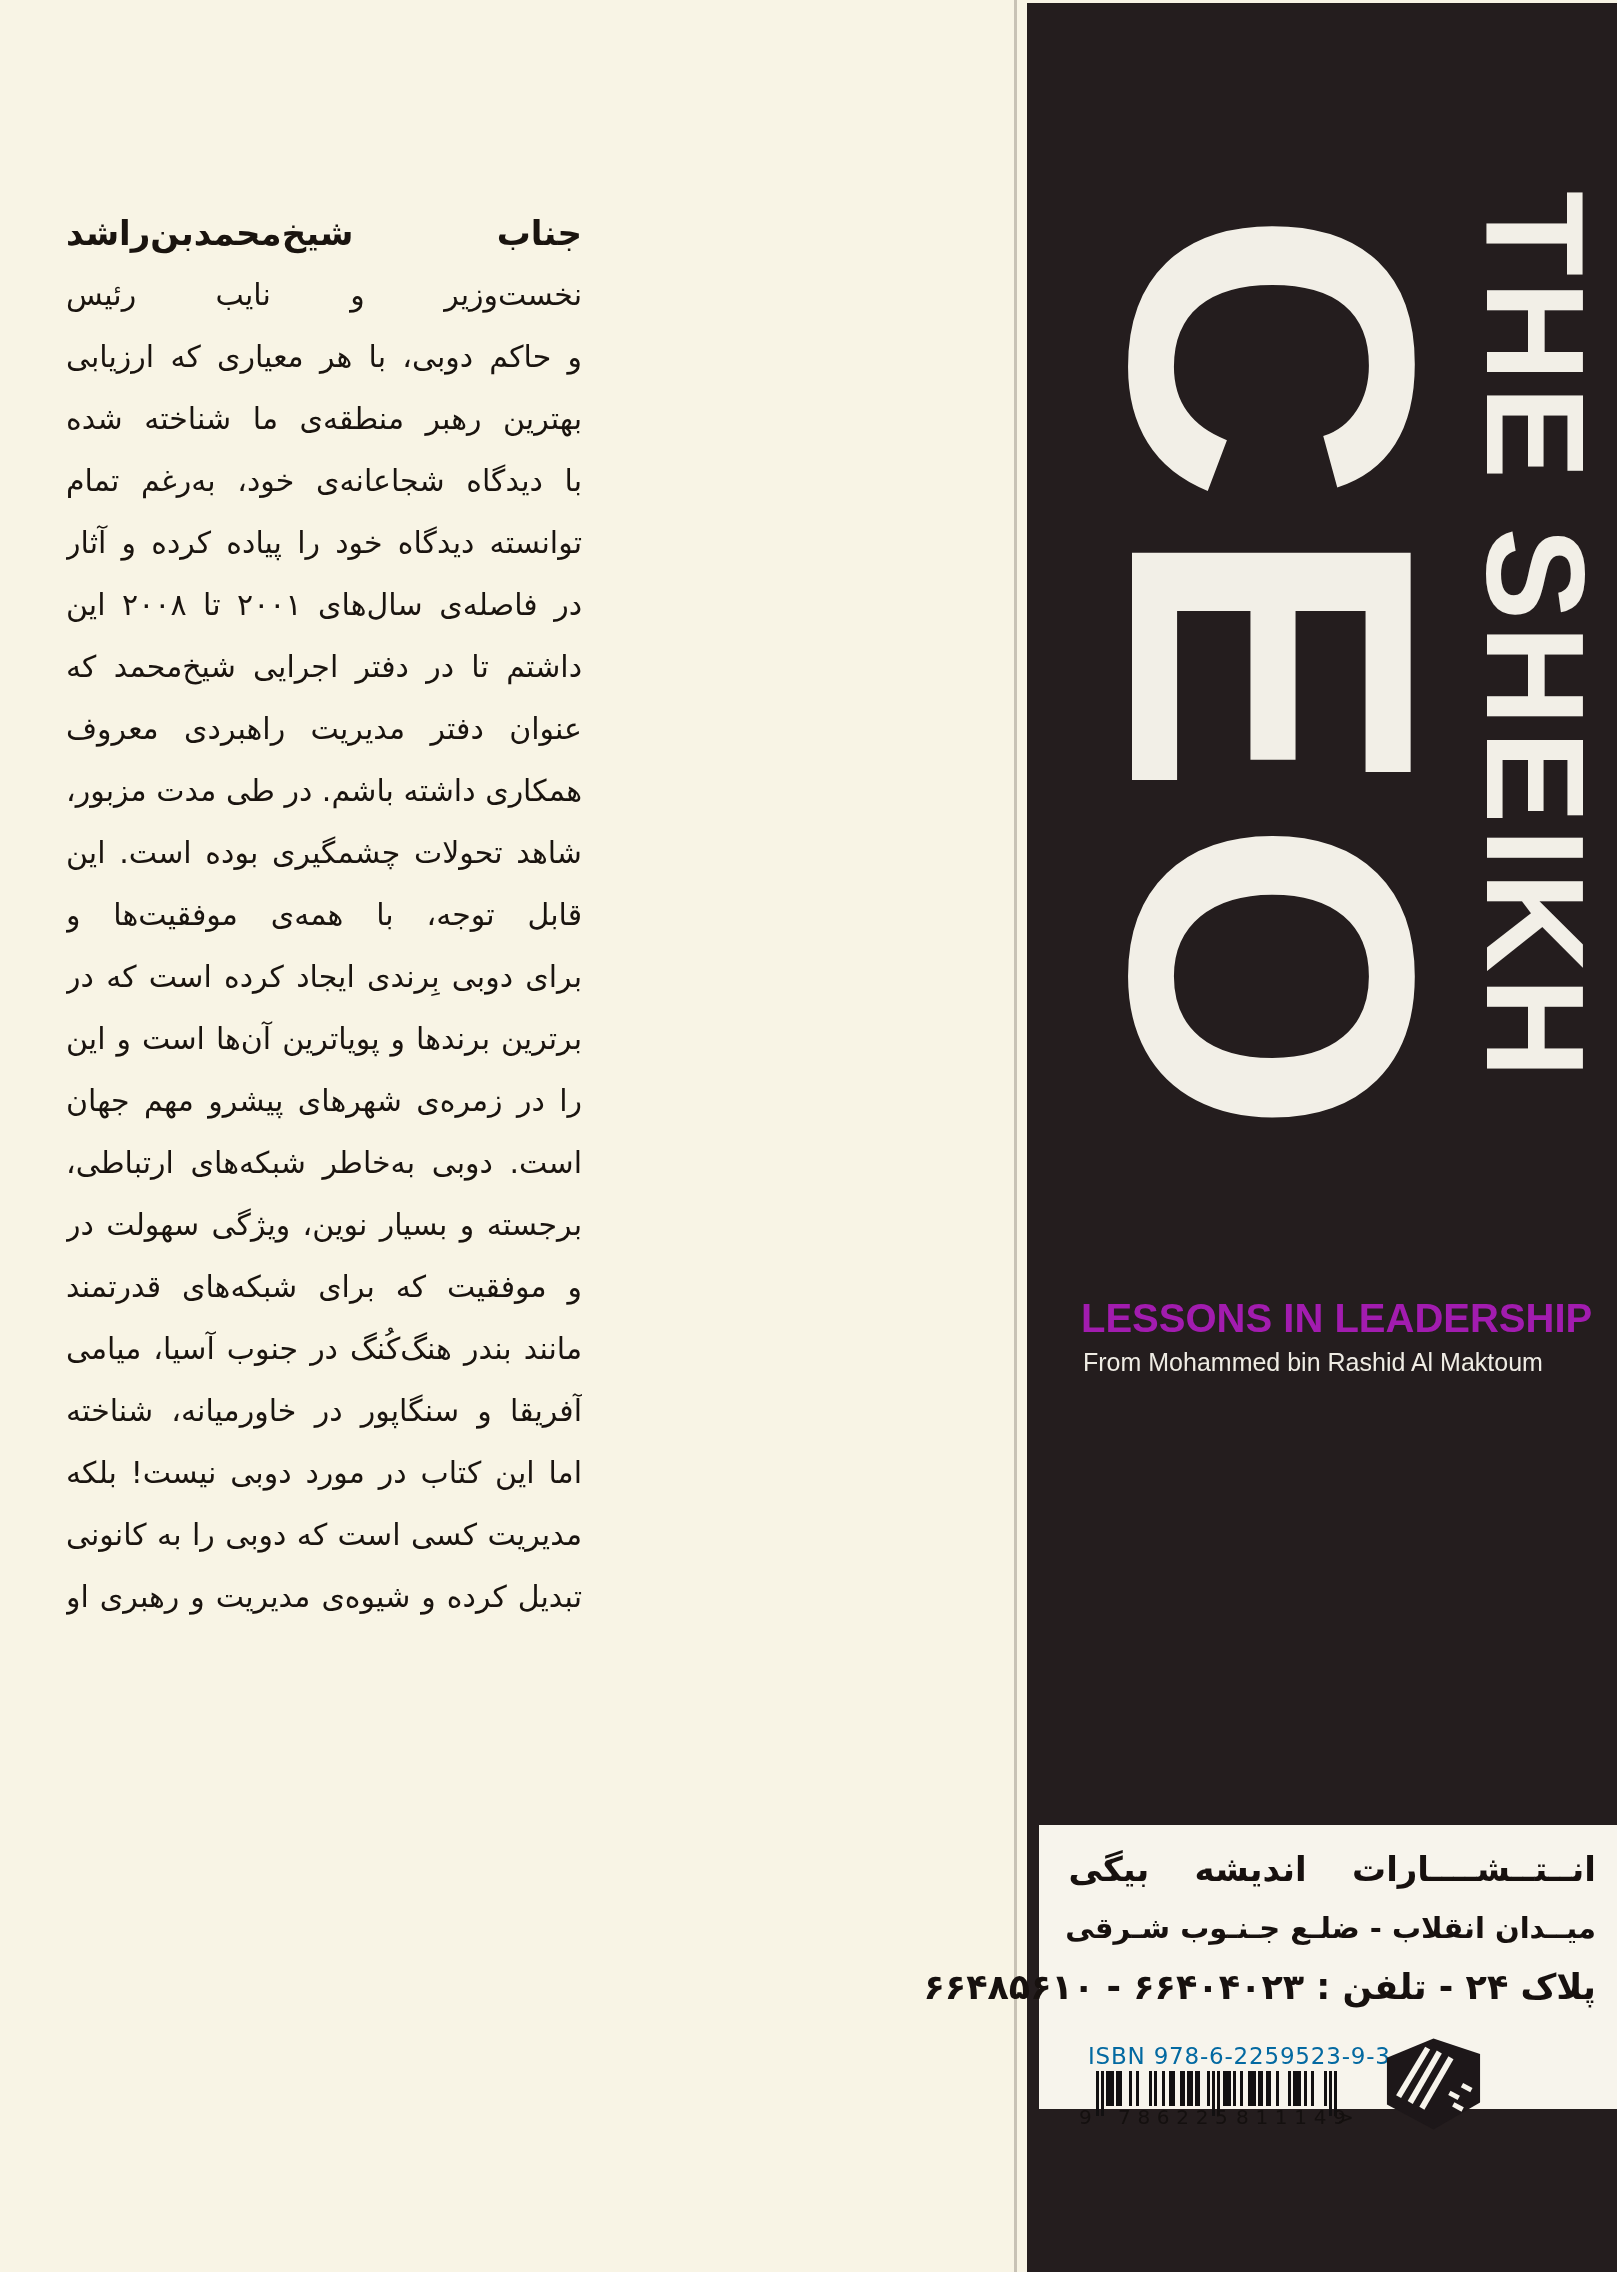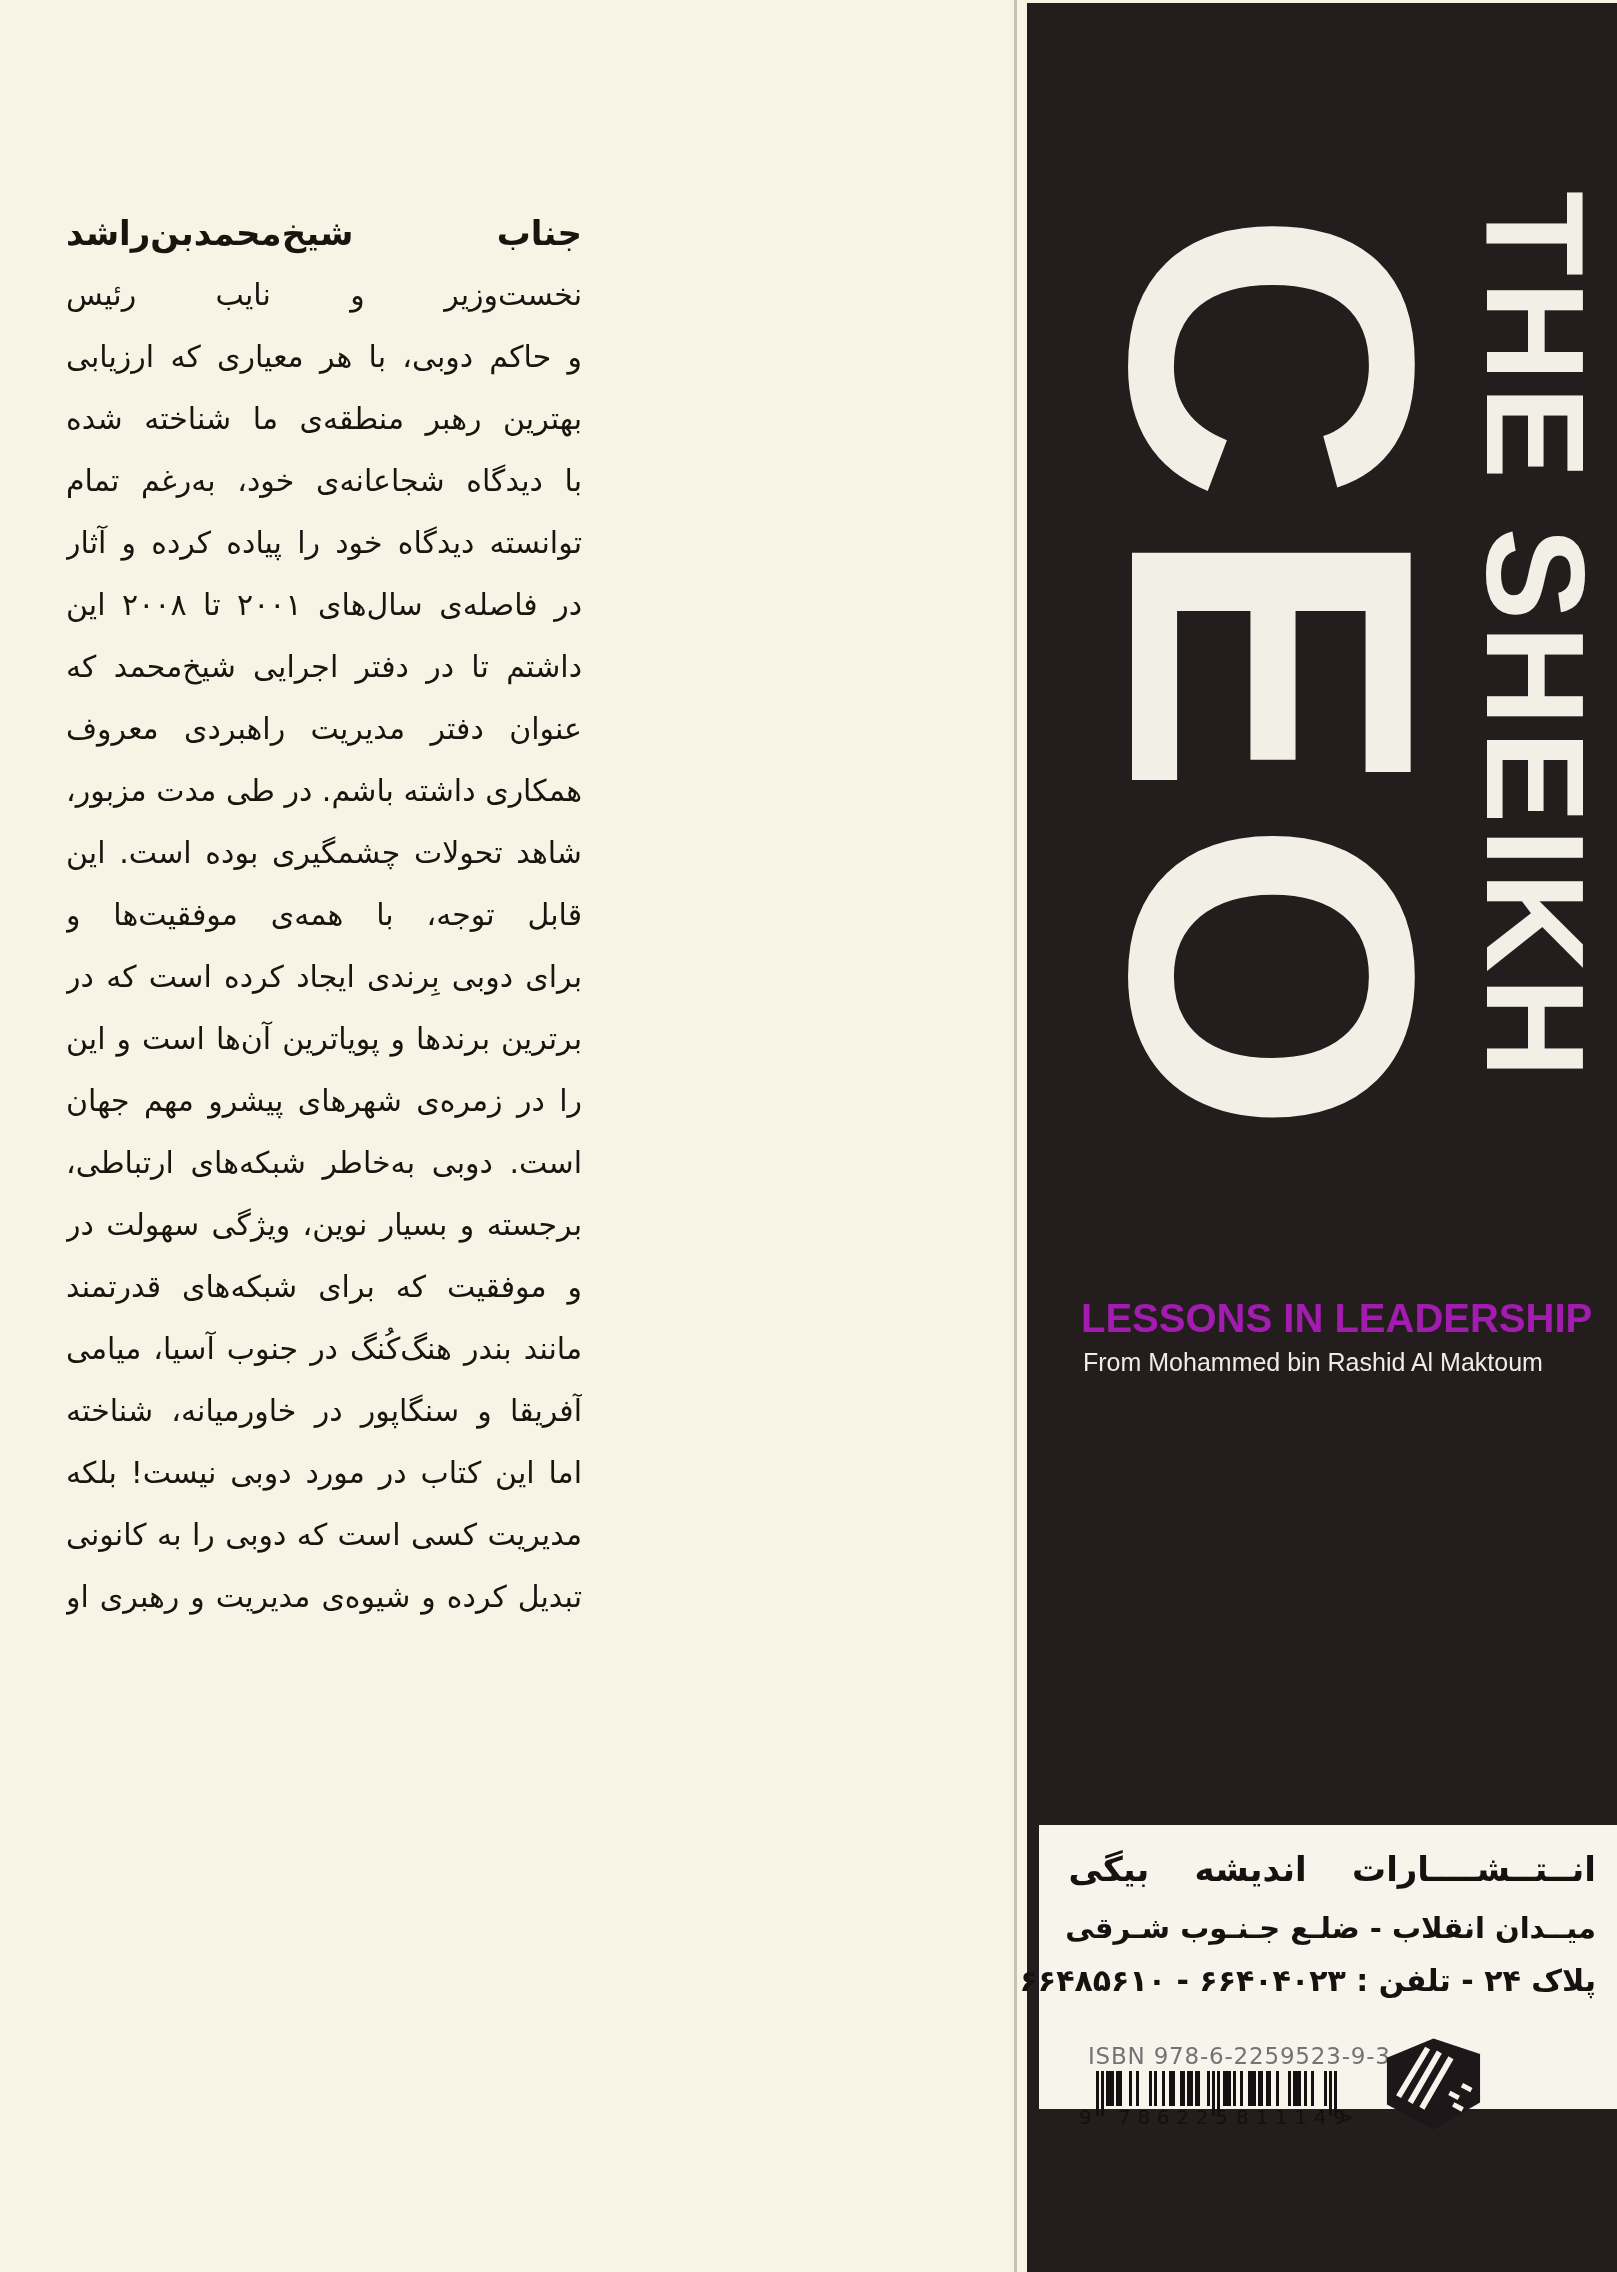--- a/index.html
+++ b/index.html
@@ -26,22 +26,22 @@
             font-size:40px;line-height:42px;white-space:nowrap;}
   .byline{position:absolute;left:1083px;top:1348px;width:523px;color:#efece4;
           font-family:Liberation Sans, sans-serif;font-weight:400;
           font-size:25px;line-height:29px;white-space:nowrap;}
   
   .pubbox{position:absolute;left:1039px;top:1825px;width:578px;height:284px;background:#f7f4ec;}
   .publine{position:absolute;right:21px;left:29.5px;direction:rtl;color:#17110f;font-weight:bold;
            text-align:justify;text-align-last:justify;white-space:nowrap;}
   .pub1{top:25px;font-size:34px;line-height:39px;}
   .pub2{top:86px;font-size:29px;line-height:34px;}
-  .pub3{top:139px;font-size:30px;line-height:34px;}
-  .isbn-label{position:absolute;left:49px;top:218px;direction:ltr;color:#737373;
+  .pub3{top:145px;font-size:35px;line-height:34px;}
+  .isbn-label{position:absolute;left:49px;top:218px;direction:ltr;color:#0369a1;
               font-size:23px;letter-spacing:0.8px;font-family:"DejaVu Sans",sans-serif;}
   .barcode{position:absolute;left:40px;top:246px;width:270px;height:67px;}
   .bars{position:absolute;left:17px;top:0;width:240px;height:46px;}
   .bar{position:absolute;top:0;width:2.5px;height:35px;background:#121011;}
   .bar.guard{height:45px;}
   .bc-digits{position:absolute;top:34px;left:0;width:270px;color:#14100f;
              font-size:20px;font-family:"DejaVu Sans",sans-serif;}
   .bc-d9{position:absolute;left:0;top:0;}
   .bc-dl{position:absolute;left:39px;top:0;letter-spacing:6.7px;}
   .bc-dr{position:absolute;left:157px;top:0;letter-spacing:6.7px;}

